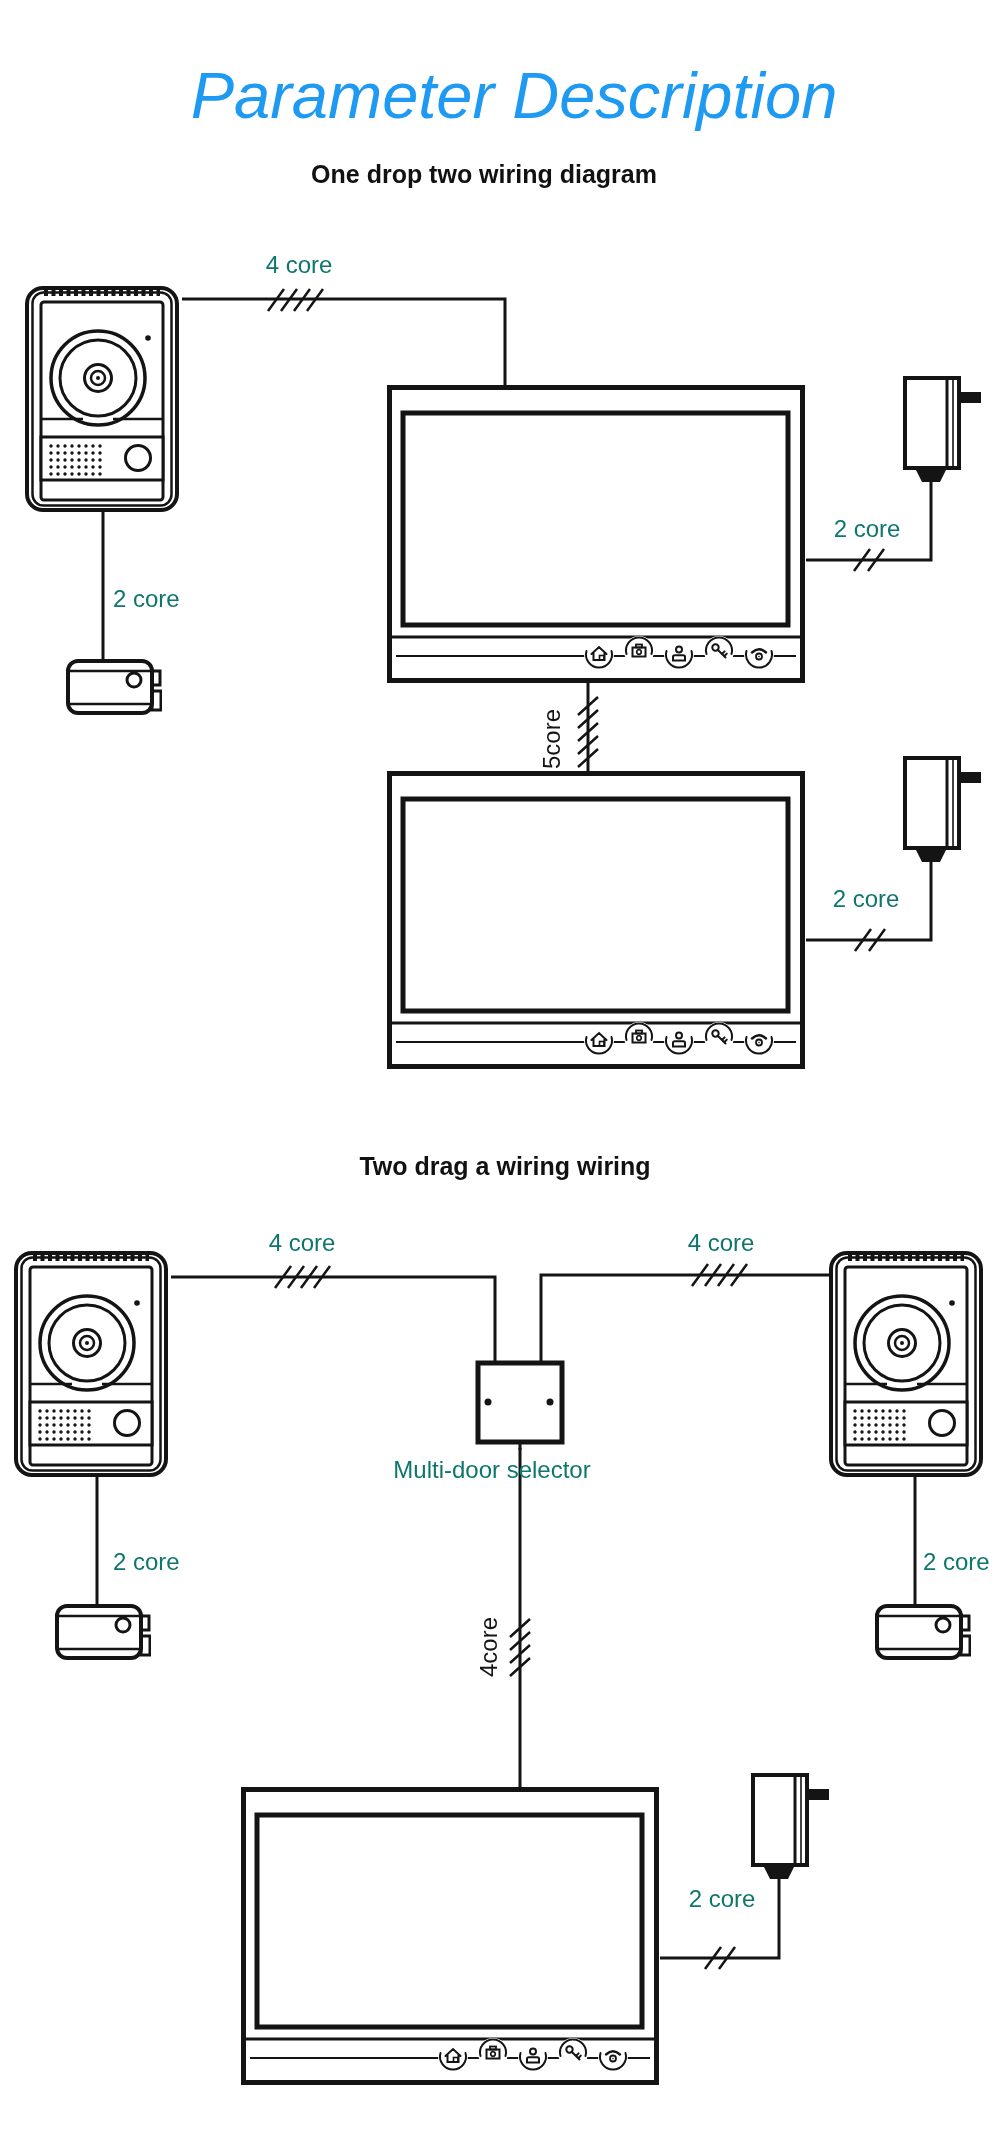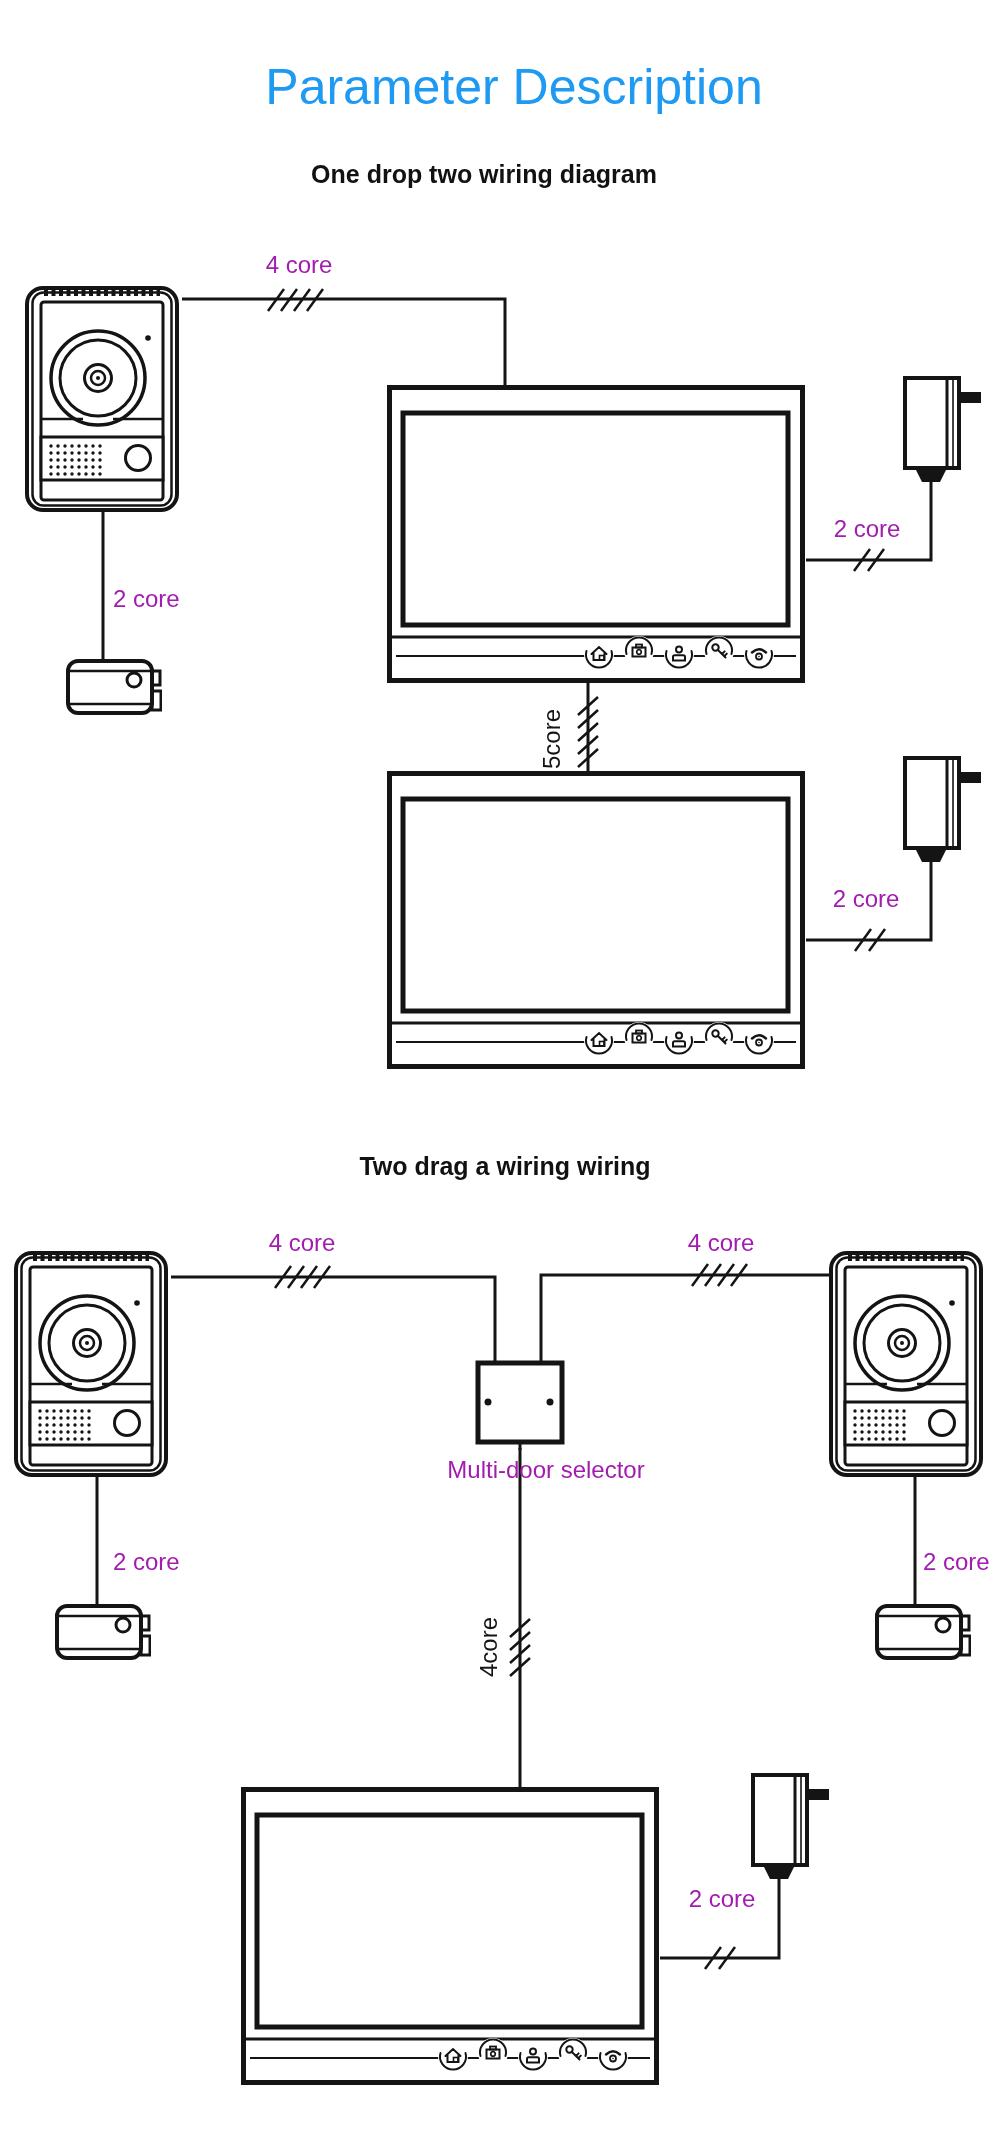--- a/index.html
+++ b/index.html
@@ -1,24 +1,24 @@
 <!DOCTYPE html>
 <html><head>
 <meta charset="utf-8">
 <style>
   html,body{margin:0;padding:0;background:#ffffff;}
   .canvas{position:relative;width:1000px;height:2151px;background:#ffffff;overflow:hidden;
           font-family:"Liberation Sans",sans-serif;color:#111;}
-  .lbl{position:absolute;font-size:24px;line-height:1.1;color:#a21caf;white-space:nowrap;
+  .lbl{position:absolute;font-size:24px;line-height:1.1;color:#0f766e;white-space:nowrap;
        font-family:"Liberation Sans",sans-serif;}
   .lbl.center{text-align:center;transform:translateX(-50%);}
   .lbl-v{position:absolute;font-size:24px;color:#141414;white-space:nowrap;
          writing-mode:vertical-rl;transform:rotate(180deg);}
-  .page-title{position:absolute;font-size:50px;letter-spacing:0px;font-weight:400;
-              transform:translateX(-50%);white-space:nowrap;}
+  .page-title{position:absolute;font-size:65px;letter-spacing:0px;font-weight:400;
+              transform:translateX(-50%);white-space:nowrap;font-style:italic;}
   .subtitle{position:absolute;font-size:25px;font-weight:700;transform:translateX(-50%);white-space:nowrap;}
   svg{display:block;}
   .comp{position:absolute;z-index:2;}
   #wire-layer{position:absolute;left:0;top:0;z-index:1;}
   .lbl,.lbl-v,.page-title,.subtitle{z-index:3;}
 </style>
 </head>
 <body>
 
 <div class="canvas">
@@ -244,19 +244,19 @@
     </svg>
   <svg class="comp" style="left:241px;top:1787px;" width="418" height="298">
       <use href="#sym-monitor"></use>
     </svg>
   <svg class="comp" style="left:751px;top:1773px;" width="80" height="106">
       <use href="#sym-adapter"></use>
     </svg>
 
   <div class="lbl center" style="left:302px;top:1230px;">4 core</div>
   <div class="lbl center" style="left:721px;top:1230px;">4 core</div>
-  <div class="lbl center" style="left:546px;top:1457px;">Multi-door selector</div>
+  <div class="lbl center" style="left:492px;top:1457px;">Multi-door selector</div>
   <div class="lbl" style="left:113px;top:1549px;">2 core</div>
   <div class="lbl" style="left:923px;top:1549px;">2 core</div>
   <div class="lbl-v" style="left:475px;top:1607px;height:70px;">4core</div>
   <div class="lbl center" style="left:722px;top:1886px;">2 core</div>
 
 </div>
 
 </body></html>

